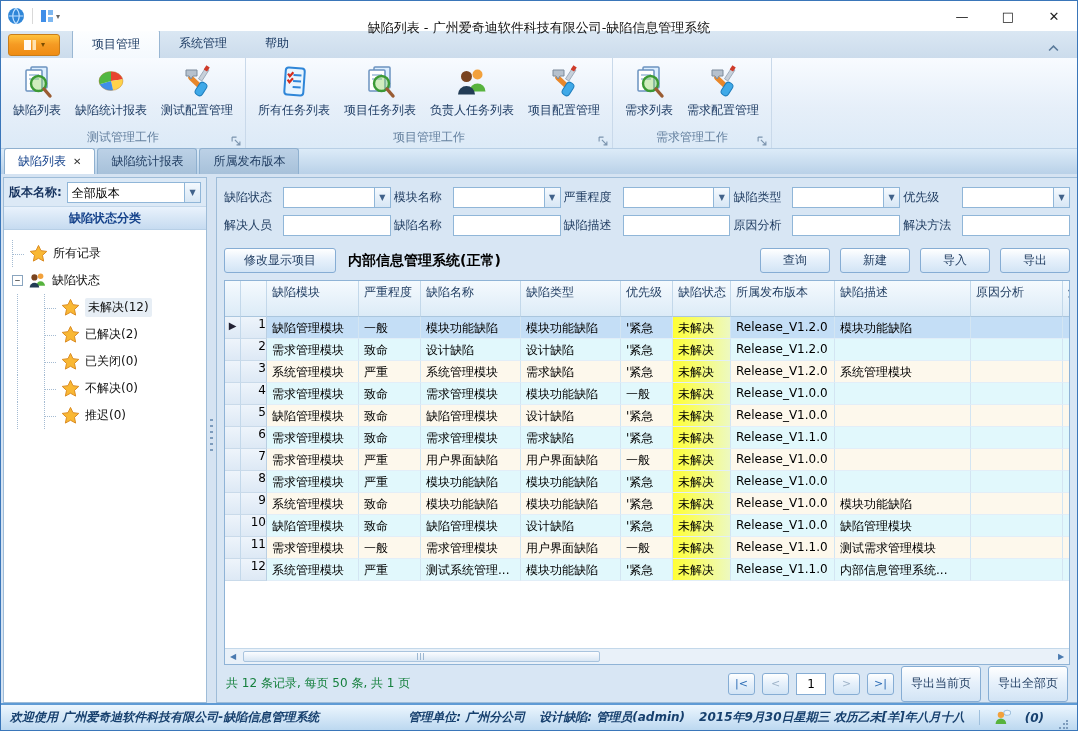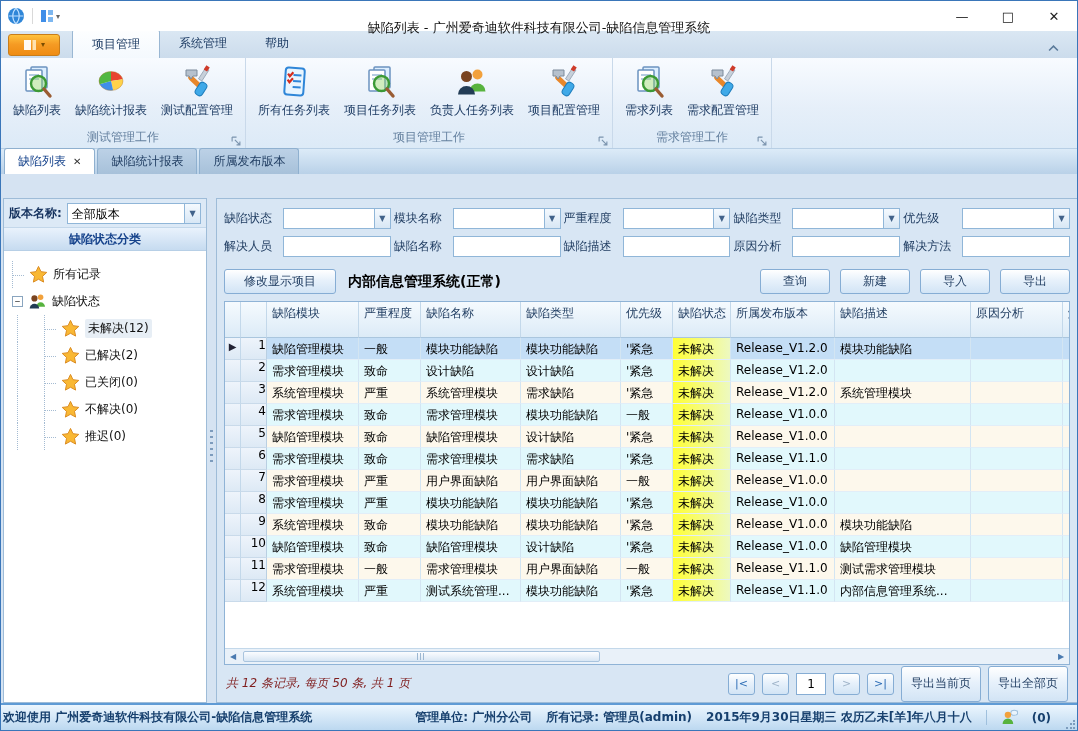--- a/index.html
+++ b/index.html
@@ -37,21 +37,21 @@
   .dlg { position:absolute; right:4px; bottom:4px; width:10px; height:10px; }
 
   
   .doctabs { height:25px; flex:none; background:linear-gradient(#dcebf8,#b9d1e8); display:flex; align-items:flex-end; padding-left:3px; gap:2px; }
   .dtab { padding:4px 13px 4px; background:linear-gradient(#bcd1e6,#a7c1da); color:#1d3a5f; border:1px solid #8fb0cf; border-bottom:none;
           border-radius:3px 3px 0 0; display:flex; align-items:center; gap:7px; white-space:nowrap; }
   .dtab.active { background:#fff; color:#15428b; }
   .dtab .x { font-size:10px; color:#333; }
 
   
-  .content { flex:1; display:flex; min-height:0; padding:3px 0 0 2px;margin-top:21px; }
+  .content { flex:1; display:flex; min-height:0; padding:3px 0 0 2px; }
 
   
   .sidebar { width:204px; flex:none; background:#fff; border:1px solid #9ebcd8; display:flex; flex-direction:column; }
   .version-row { height:29px; flex:none; background:#dce9f6; display:flex; align-items:center; gap:5px; padding:0 5px; border-bottom:1px solid #c3d7ea; }
   .vlabel { font-weight:bold; color:#15325e; white-space:nowrap; }
   .combo { display:flex; height:21px; flex:1; min-width:0; }
   .combo .box { flex:1; background:#fff; border:1px solid #90b6d8; border-right:none; padding:2px 4px; overflow:hidden; white-space:nowrap; }
   .combo .arrow { width:17px; flex:none; background:linear-gradient(#f4f9fe,#d8e7f5); border:1px solid #90b6d8; display:flex; align-items:center; justify-content:center; font-size:8px; color:#41628a; }
   .side-header { height:23px; flex:none; background:linear-gradient(#e9f2fc,#c6dbf0); border-bottom:1px solid #b7cfe6; color:#15428b; font-weight:bold; text-align:center; line-height:22px; }
   .tree { flex:1; padding:10px 2px 0 8px; overflow:hidden; }
@@ -100,30 +100,30 @@
   .filler { flex:1; background:#fff; }
   .hscroll { height:16px; flex:none; border-top:1px solid #c3d8ea; background:#e9f1f9; display:flex; align-items:center; }
   .sarrow { width:16px; text-align:center; font-size:8px; color:#4a7ab0; }
   .strack { flex:1; height:100%; position:relative; }
   .sthumb { position:absolute; left:2px; top:2px; bottom:2px; width:44%; background:linear-gradient(#fbfdff,#d8e6f4); border:1px solid #a9c4de; border-radius:2px;
             display:flex; align-items:center; justify-content:center; }
   .tgrip { width:9px; height:7px; background:repeating-linear-gradient(90deg,#9db8d2 0 1px, transparent 1px 3px); }
 
   
   .pager { flex:none; height:37px; display:flex; align-items:center; gap:7px; padding:0 9px; }
-  .summary { color:#7f1d1d;font-style:italic; }
+  .summary { color:#15803d; }
   .pgbtn { width:27px; height:22px; background:linear-gradient(#ffffff,#e7f1fb 45%,#d2e4f5); border:1px solid #86add4; border-radius:3px;
            color:#2b6cb5; font:inherit; font-size:11px; padding:0; }
   .pgbtn.disabled { color:#9fb4c9; }
   .pgbox { width:30px; height:22px; border:1px solid #86add4; text-align:center; font:inherit; }
   .pager .btn { padding:0 9px; height:36px; }
 
   
   .statusbar { height:27px; flex:none; background:linear-gradient(#ecf6fe,#bcd8f0); border-top:2px solid #5f9bd5; display:flex; align-items:center;
-               padding:0 2px; color:#17406e; font-weight:600; gap:14px; }
+               padding:0 9px; color:#17406e; font-weight:600; gap:14px;font-style:italic; }
   .sb-sep { width:1px; height:15px; background:#9fc0dd; }
   .sicon { width:17px; height:17px; display:inline-flex; }
   .gripcorner { width:10px; height:10px; align-self:flex-end;
     background:radial-gradient(circle at 2px 8px,#7d9cbd 1px,transparent 1.4px),
                radial-gradient(circle at 6px 8px,#7d9cbd 1px,transparent 1.4px),
                radial-gradient(circle at 6px 4px,#7d9cbd 1px,transparent 1.4px),
                radial-gradient(circle at 9px 8px,#7d9cbd 1px,transparent 1.4px),
                radial-gradient(circle at 9px 4px,#7d9cbd 1px,transparent 1.4px),
                radial-gradient(circle at 9px 1px,#7d9cbd 1px,transparent 1.4px); }
 </style>
@@ -693,21 +693,21 @@
         <button class="btn">导出当前页</button>
         <button class="btn">导出全部页</button>
       </div>
     </div>
   </div>
 
   <div class="statusbar">
     <span>欢迎使用 广州爱奇迪软件科技有限公司-缺陷信息管理系统</span>
     <span class="spacer"></span>
     <span>管理单位: 广州分公司</span>
-    <span>所有记录: 管理员(admin)</span>
+    <span>设计缺陷: 管理员(admin)</span>
     <span>2015年9月30日星期三 农历乙未[羊]年八月十八</span>
     <span class="sb-sep"></span>
     <span class="sicon">
       <svg viewBox="0 0 16 16">
           <ellipse cx="12.5" cy="3.5" rx="3.2" ry="2.4" fill="#eaf4fd" stroke="#9fc0dd"></ellipse>
           <circle cx="6.5" cy="5.5" r="3" fill="#f2a13c"></circle>
           <path d="M1.5 14 a5 5 0 0 1 10 0 z" fill="#57b33e"></path>
         </svg>
     </span>
     <span>(0)</span>

